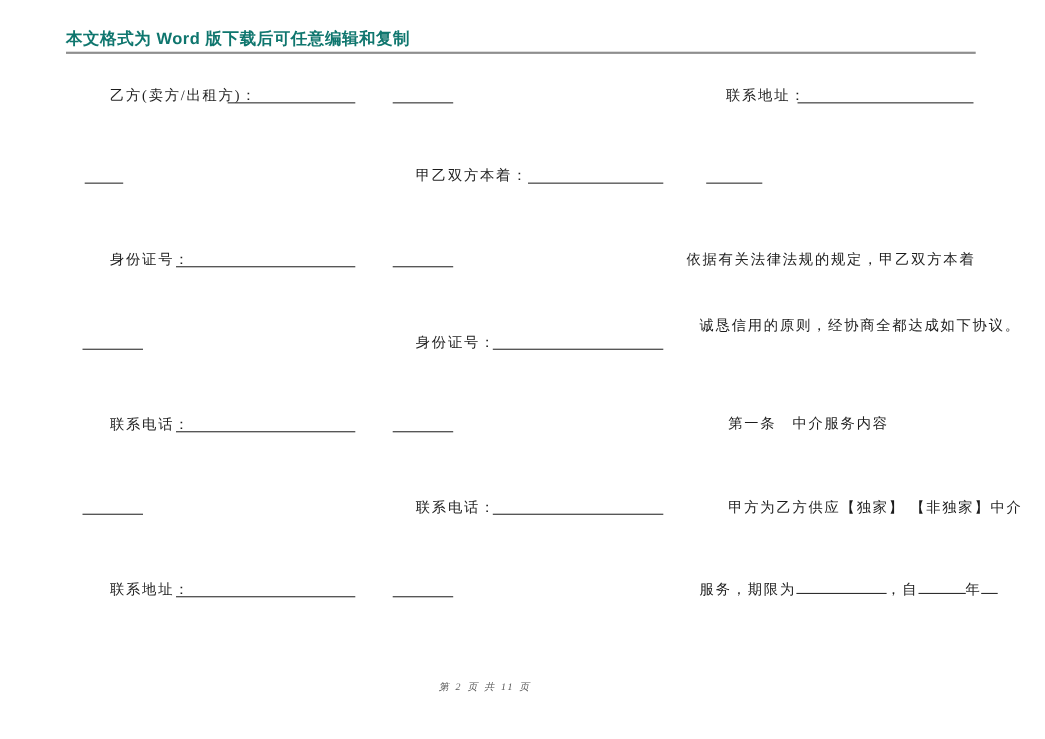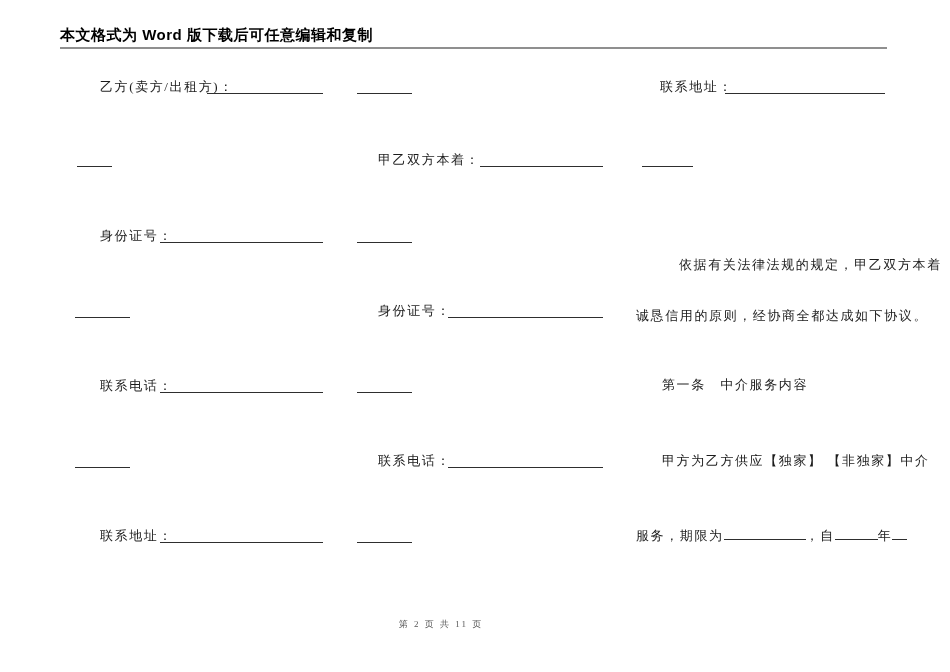--- a/index.html
+++ b/index.html
@@ -3,41 +3,41 @@
 <meta charset="utf-8">
 <style>
   html,body { margin:0; padding:0; background:#ffffff; }
   .page {
     position:relative; width:950px; height:672px; background:#ffffff;
     font-family:"Liberation Serif", serif; color:#1c1c1c; overflow:hidden;
   }
   .hdr-title {
     position:absolute; left:60px; top:26px;
     font-family:"Liberation Sans", sans-serif; font-weight:bold;
-    font-size:15px; letter-spacing:0.5px; white-space:nowrap; color:#000000;
+    font-size:15px; letter-spacing:0.5px; white-space:nowrap; color:#0f766e;
   }
   .hdr-rule {
     position:absolute; left:60px; top:47px; width:827px; height:2px;
     background:#8f8f8f;
   }
   .txt {
     position:absolute; font-size:13px; letter-spacing:1.6px;
     white-space:nowrap; line-height:16px;text-align:right;
   }
   .blank {
     position:absolute; height:14px;
     border-bottom:1px solid #2e2e2e;
   }
   .iblank {
     display:inline-block; border-bottom:1px solid #2e2e2e; height:11px;
     vertical-align:baseline;
   }
   .footer {
     position:absolute; left:441px; top:618px; transform:translateX(-50%);
-    font-size:9px; color:#595959; letter-spacing:2px; white-space:nowrap;
+    font-size:9px; color:#595959; letter-spacing:2px; white-space:nowrap;font-style:italic;
   }
 </style>
 </head>
 <body>
 
 <div class="page">
 
   <div class="hdr-title">本文格式为 Word 版下载后可任意编辑和复制</div>
   <div class="hdr-rule"></div>
 
@@ -74,23 +74,23 @@
   <span class="txt" style="left:378px; top:453px;">联系电话：</span>
   <span class="blank" style="left:448px; top:453px; width:155px;"></span>
 
   <span class="blank" style="left:357px; top:528px; width:55px;"></span>
 
   <span class="txt" style="left:660px; top:79px;">联系地址：</span>
   <span class="blank" style="left:725px; top:79px; width:160px;"></span>
 
   <span class="blank" style="left:642px; top:152px; width:51px;"></span>
 
-  <span class="txt" style="left:679px; top:228px;margin-top:29px;">依据有关法律法规的规定，甲乙双方本着</span>
+  <span class="txt" style="left:624px; top:228px;">依据有关法律法规的规定，甲乙双方本着</span>
 
-  <span class="txt" style="left:636px; top:308px;">诚恳信用的原则，经协商全都达成如下协议。</span>
+  <span class="txt" style="left:636px; top:288px;">诚恳信用的原则，经协商全都达成如下协议。</span>
 
   <span class="txt" style="left:662px; top:378px;font-family:Liberation Mono, monospace;">第一条　中介服务内容</span>
 
   <span class="txt" style="left:636px; top:528px;"><span>服务，期限为</span><span class="iblank" style="width:82px;"></span><span>，自</span><span class="iblank" style="width:43px;"></span><span>年</span><span class="iblank" style="width:15px;"></span></span>
 
   <span class="txt" style="left:662px; top:453px;">甲方为乙方供应【独家】 【非独家】中介</span>
 
   <div class="footer">第 2 页 共 11 页</div>
 
 </div>

